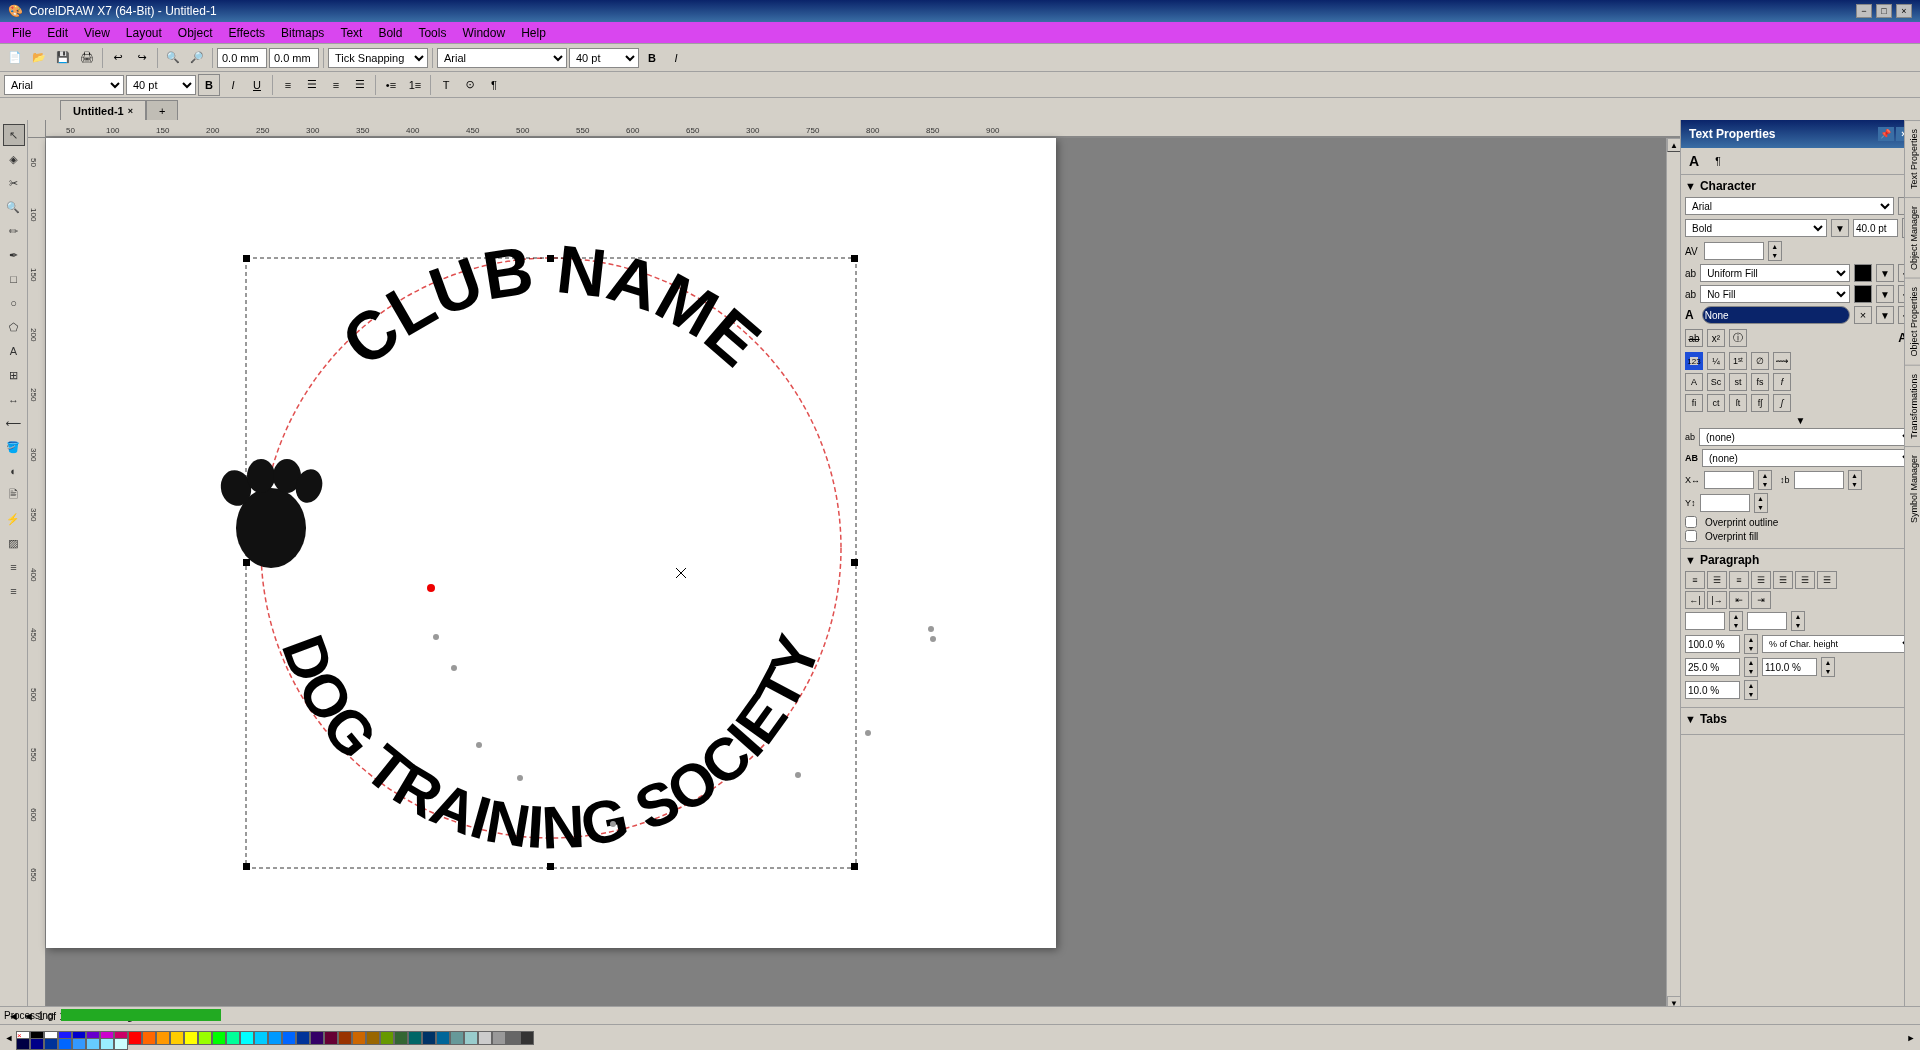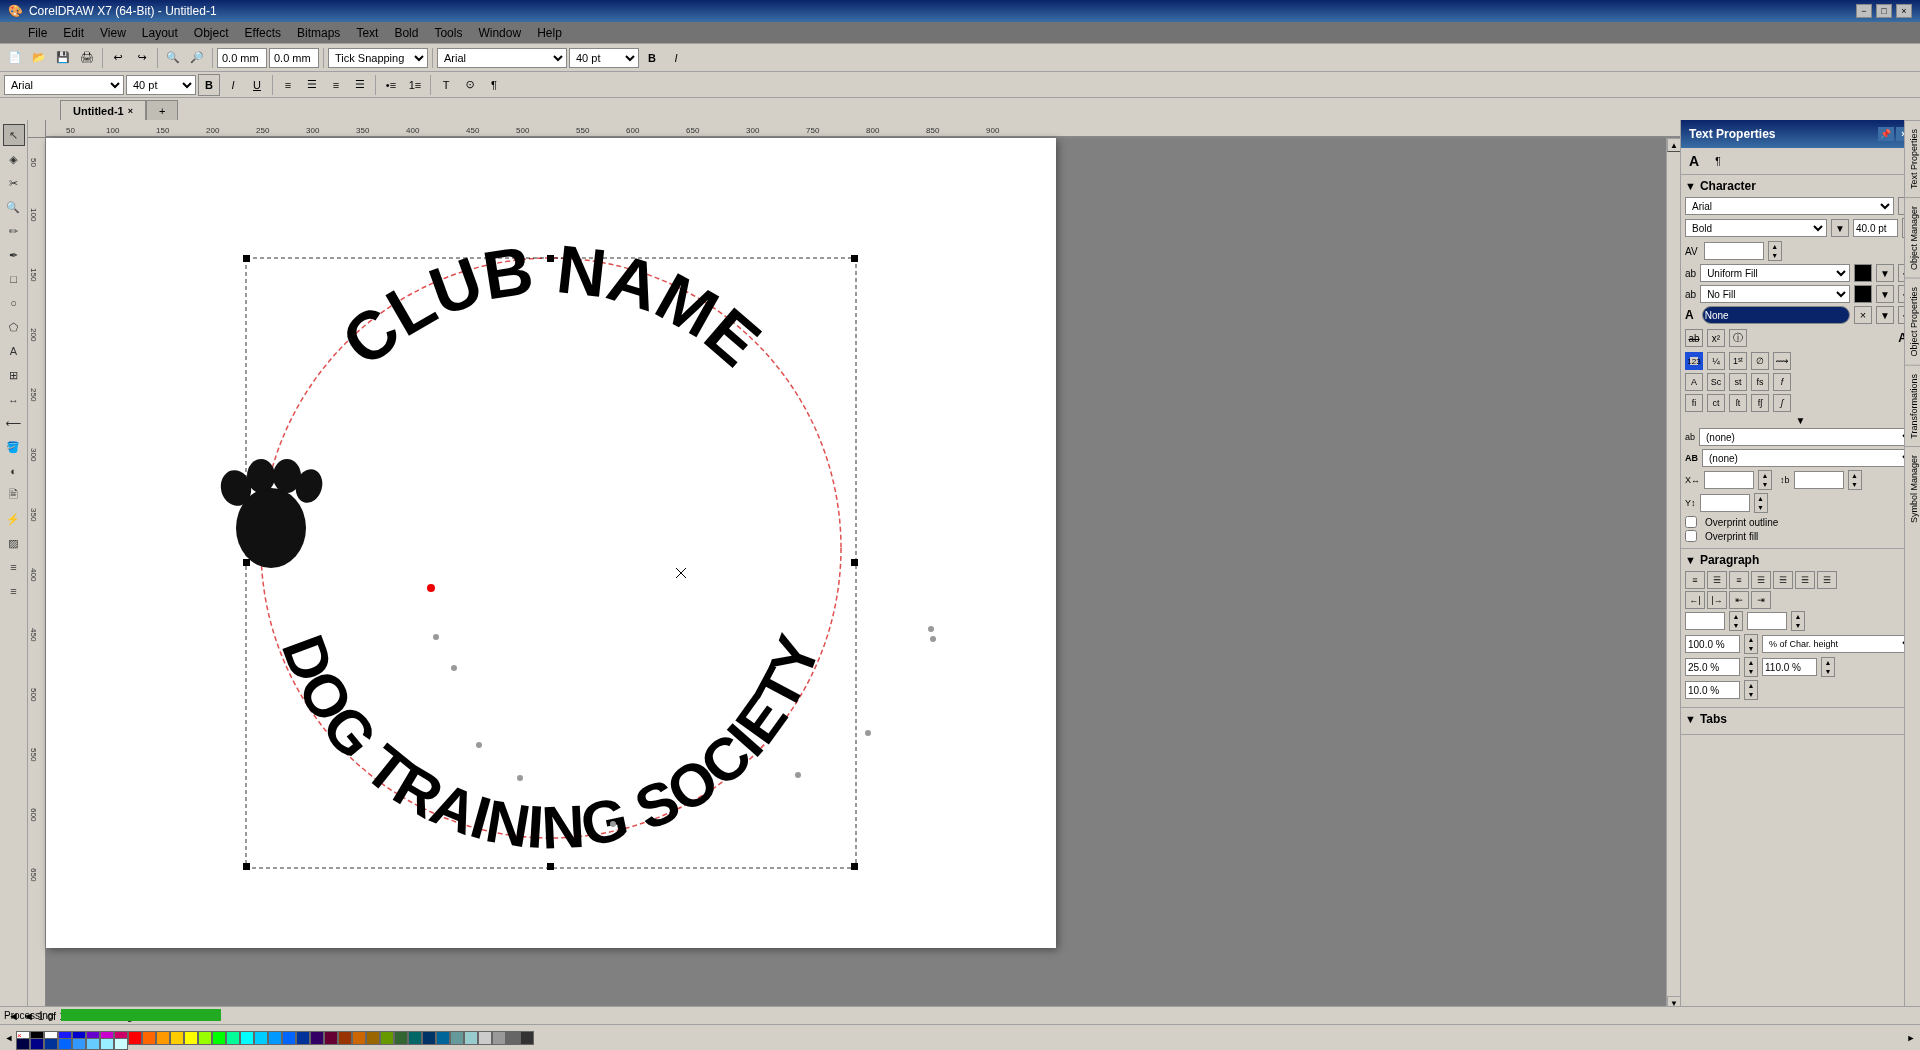--- a/index.html
+++ b/index.html
@@ -16,25 +16,25 @@
       font-size: 12px;
       justify-content: space-between;
     }
     #titlebar-left { display: flex; align-items: center; gap: 6px; }
     #titlebar-right { display: flex; gap: 4px; }
     .titlebar-btn { width: 16px; height: 14px; background: #c0c0c0; border: 1px solid #888; display: flex; align-items: center; justify-content: center; font-size: 9px; cursor: pointer; color: #000; }
 
     
     #menubar {
       height: 22px;
-      background: #737373;
+      background: #d946ef;
       display: flex;
       align-items: center;
       border-bottom: 1px solid #a0a0a0;
-      padding: 0 20px;
+      padding: 0 4px;
     }
     .menu-item {
       padding: 2px 8px;
       font-size: 12px;
       cursor: pointer;
       color: #000;
     }
 
     
     .toolbar {

